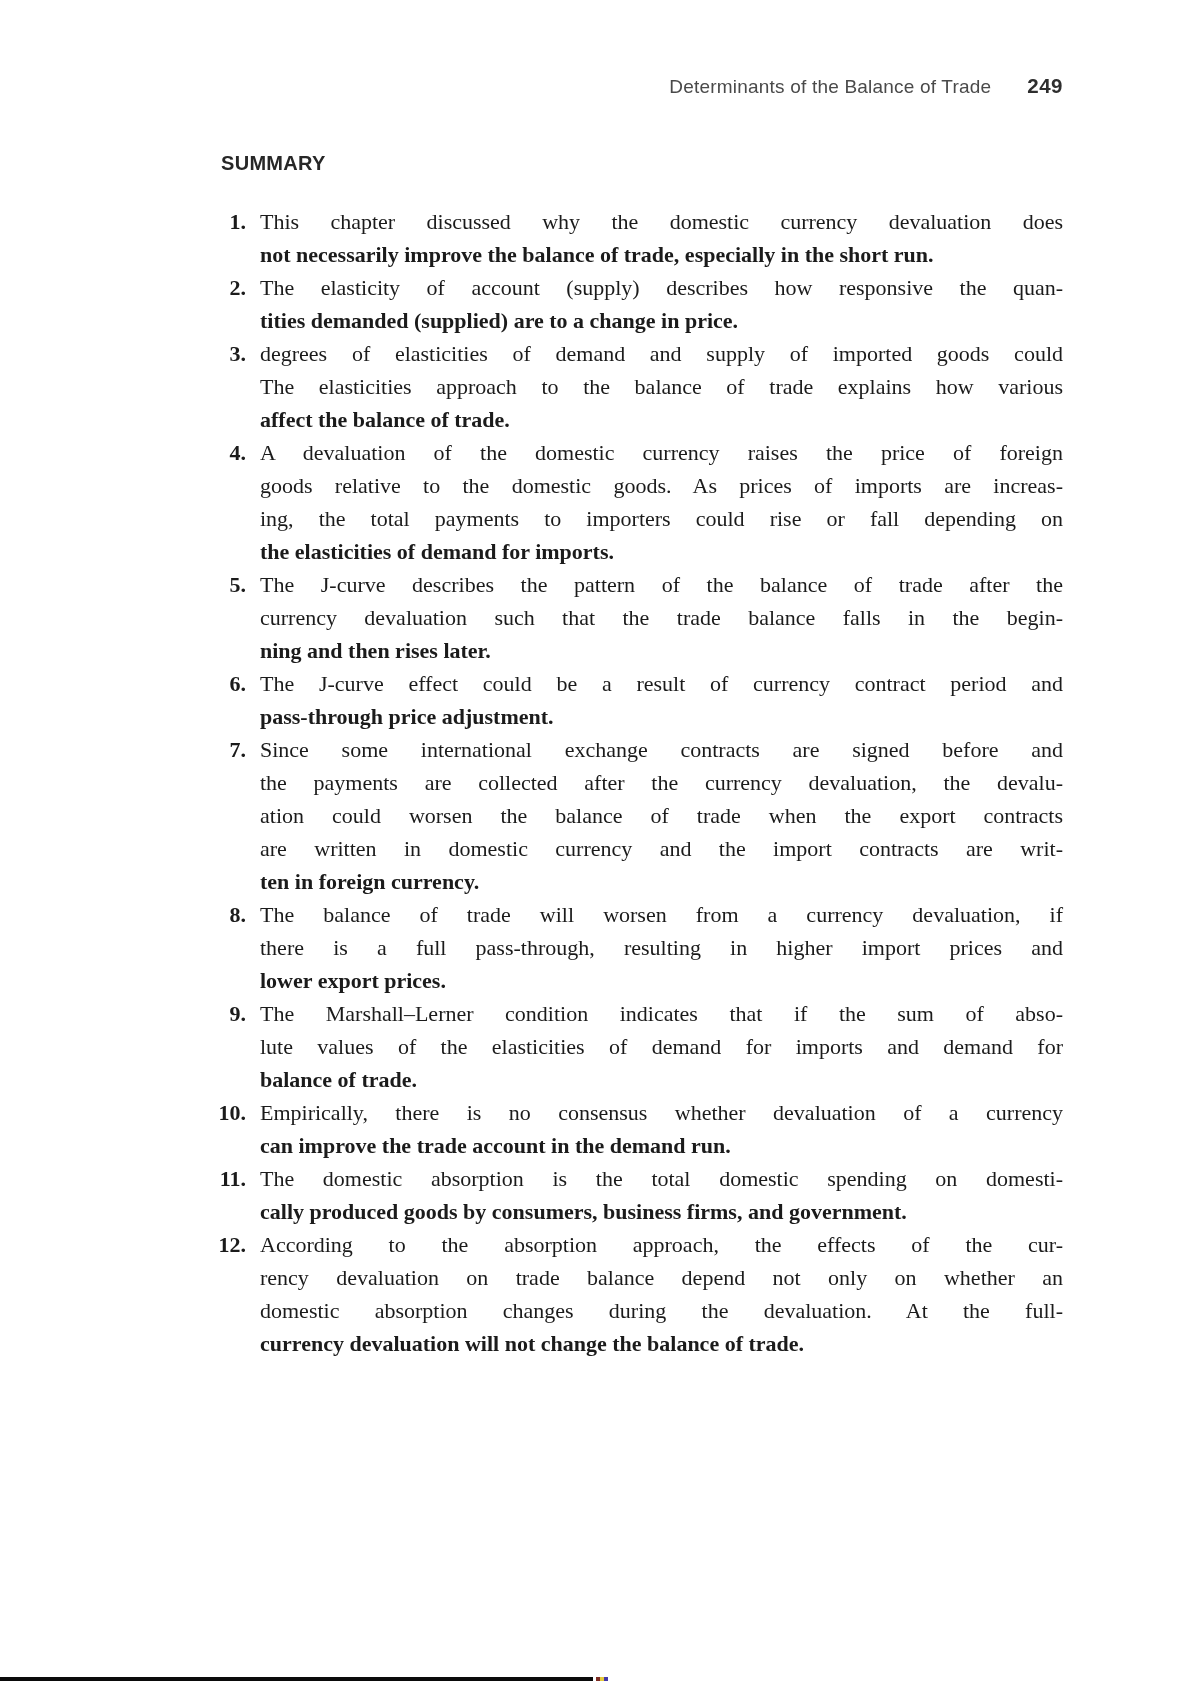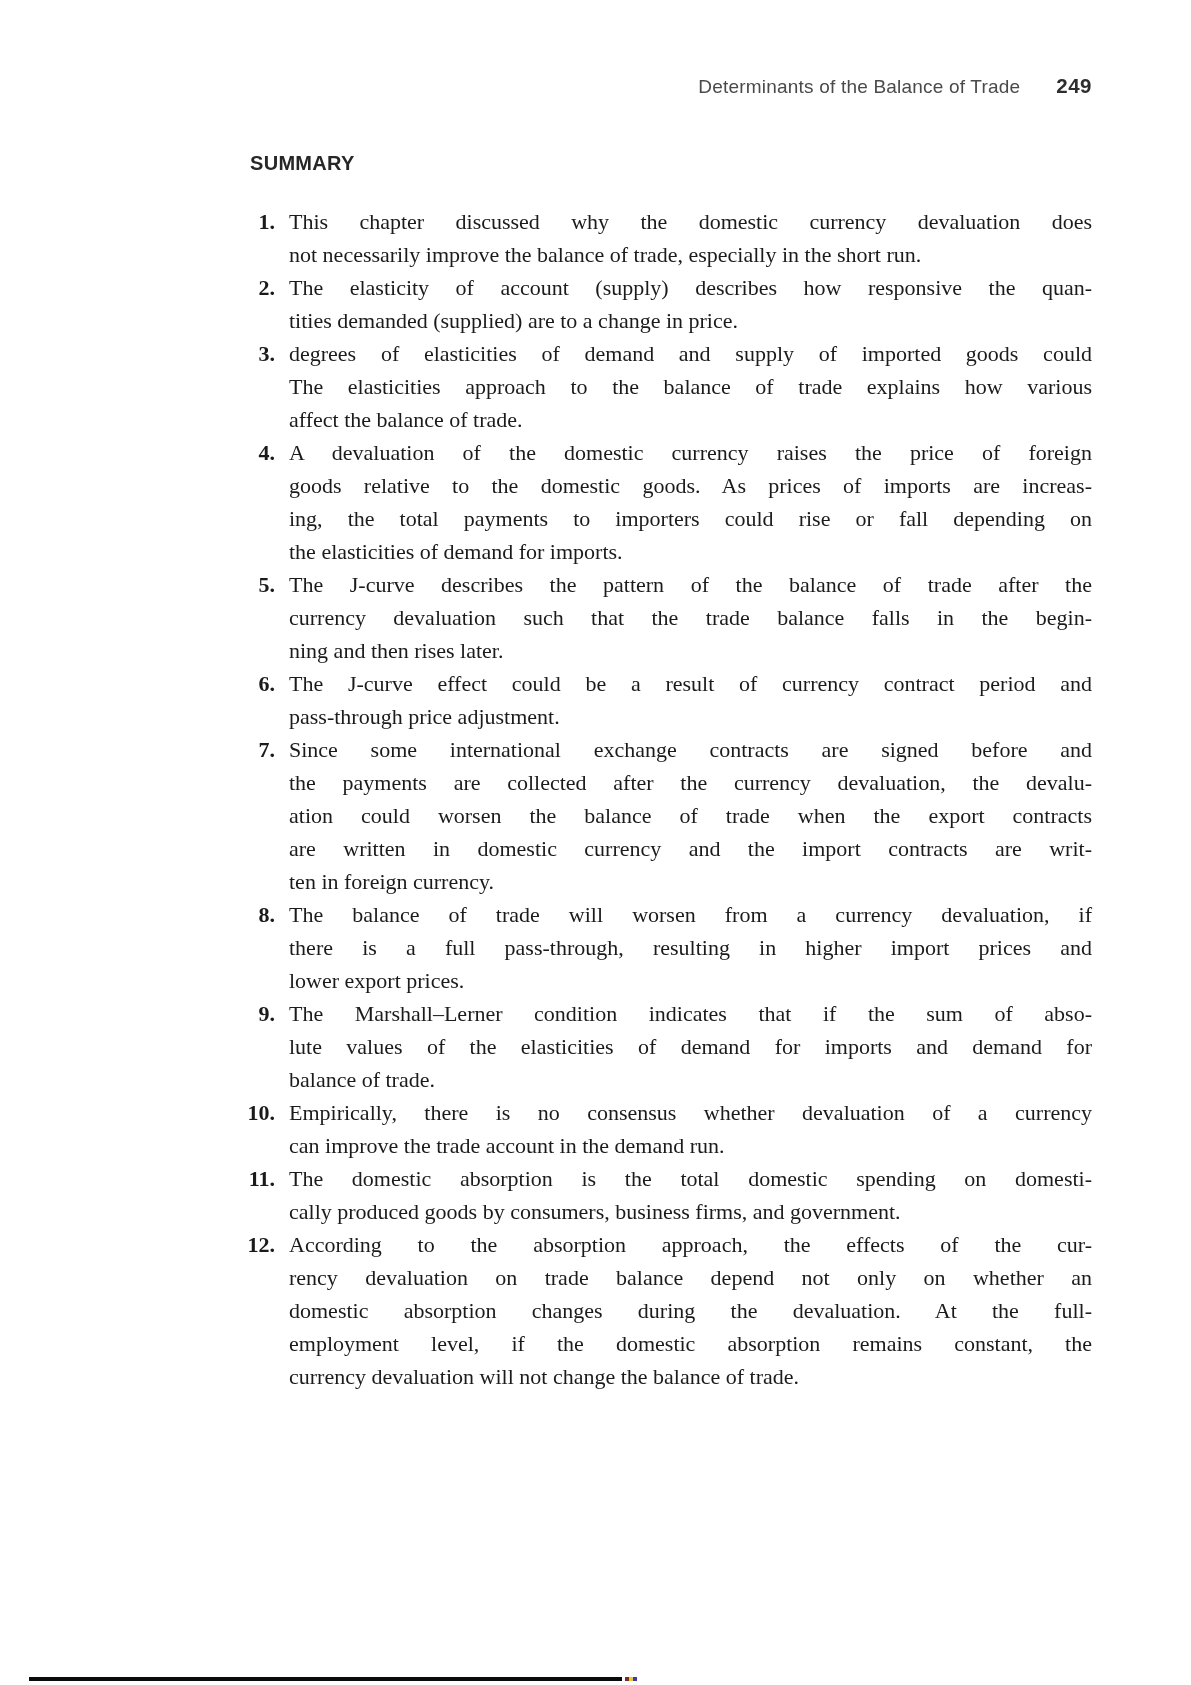--- a/index.html
+++ b/index.html
@@ -5,21 +5,21 @@
   html, body { margin: 0; padding: 0; }
   body {
     width: 1191px;
     height: 1685px;
     background: #ffffff;
     position: relative;
     font-family: "Liberation Serif", serif;
     color: #1b1b1b;
     overflow: hidden;
   }
-  .page { position: absolute; inset: 0; margin-left: 29px; }
+  .page { position: absolute; inset: 0; }
 
   
   .running-head {
     position: absolute;
     top: 74px;
     left: 0;
     width: 1063px;
     text-align: right;
     font-family: "Liberation Sans", sans-serif;
     font-size: 19px;
@@ -73,20 +73,21 @@
   }
   .item .lines { flex: 1 1 auto; min-width: 0; }
   .line {
     text-align: justify;
     text-align-last: justify;
     -moz-text-align-last: justify;
   }
   .line.last {
     text-align: center;
     text-align-last: left;
+    font-weight: bold;
     -moz-text-align-last: left;
   }
 
   
   .bottom-bar {
     position: absolute;
     left: 0;
     top: 1677px;
     width: 593px;
     height: 4px;
@@ -200,21 +201,20 @@
           <div class="line">The domestic absorption is the total domestic spending on domesti-</div>
           <div class="line last">cally produced goods by consumers, business firms, and government.</div>
         </div>
   </li>
       <li class="item">
     <span class="num">12.</span>
     <div class="lines">
           <div class="line">According to the absorption approach, the effects of the cur-</div>
           <div class="line">rency devaluation on trade balance depend not only on whether an</div>
           <div class="line">domestic absorption changes during the devaluation. At the full-</div>
-          <div class="line">employment level, if the domestic absorption remains constant, the</div>
           <div class="line last">currency devaluation will not change the balance of trade.</div>
         </div>
   </li>
     </ol>
 
   <div class="bottom-bar"></div>
   <div class="print-marks">
     <span class="m1"></span>
     <span class="m2"></span>
     <span class="m3"></span>

